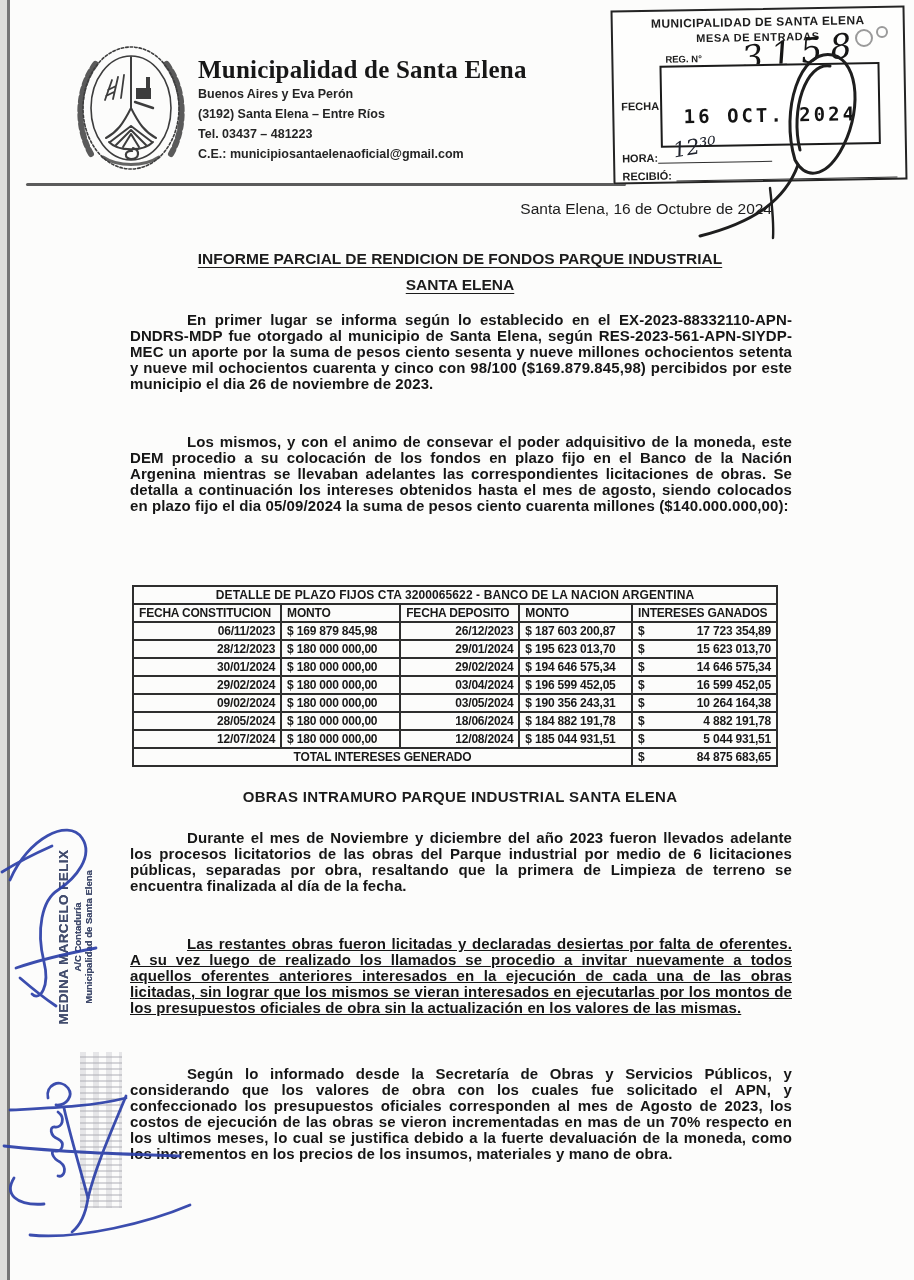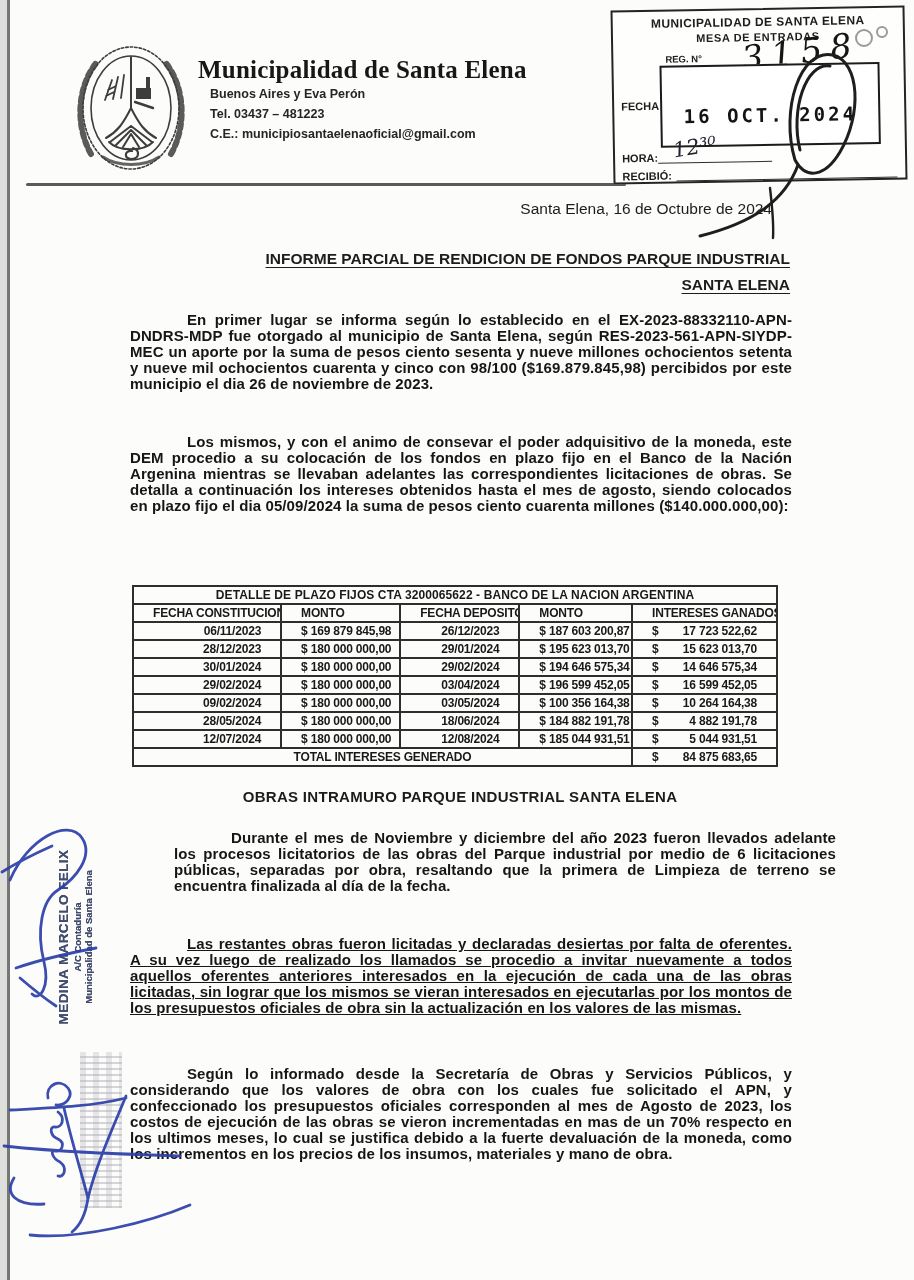--- a/index.html
+++ b/index.html
@@ -8,21 +8,21 @@
     position:relative; width:914px; height:1280px; background:#fcfcfb;
     color:#1c1c1c; overflow:hidden;
   }
   .scan-strip { position:absolute; left:0; top:0; width:7px; height:1280px; background:#dededb; }
   .scan-line  { position:absolute; left:7px; top:0; width:3px; height:1280px; background:#4a4a4a; opacity:.75; filter:blur(.4px); }
 
   
   .seal { position:absolute; left:72px; top:42px; width:118px; height:136px; }
   .org-block { position:absolute; left:198px; top:56px; width:400px; }
   .org-name { font-family:"Liberation Serif", serif; font-weight:bold; font-size:25px; color:#171717; letter-spacing:.2px; }
-  .org-line { font-size:12.5px; font-weight:bold; color:#252525; line-height:19px; margin-top:1px;margin-left:12px; }
+  .org-line { font-size:12.5px; font-weight:bold; color:#252525; line-height:19px; margin-top:1px; }
   .org-block .org-line:first-of-type { margin-top:7px; }
   .header-rule { position:absolute; left:26px; top:183px; width:600px; height:3px; background:#3e3e3e; opacity:.85; border-radius:2px; }
 
   
   .entry-stamp {
     position:absolute; left:612px; top:8px; width:294px; height:174px;
     border:2.5px solid #242424; transform:rotate(-1deg); background:rgba(255,255,255,.6);
     font-weight:bold; color:#1d1d1d;
   }
   .es-org   { position:absolute; left:0; top:5px;  width:100%; text-align:center; font-size:12px; letter-spacing:.4px; }
@@ -44,34 +44,34 @@
   .es-hora .fill { flex:1; border-bottom:1.5px solid #2e2e2e; height:12px; }
   .es-hora-value {
     position:absolute; left:58px; top:124px; font-family:"DejaVu Serif", serif; font-style:italic;
     font-size:21px; font-weight:normal; transform:rotate(-8deg); color:#20242e;
   }
   .es-recibio { position:absolute; left:7px; top:158px; font-size:11px; display:flex; width:275px; align-items:flex-end; }
   .es-recibio .fill { flex:1; border-bottom:1.5px solid #2e2e2e; height:12px; margin-left:4px; }
 
   
   .date-line { position:absolute; left:400px; top:200px; width:372px; text-align:right; font-size:15.5px; font-weight:normal; }
-  .doc-title { position:absolute; left:130px; top:246px; width:660px; text-align:right; font-size:15.5px; font-weight:bold; line-height:26px; }
+  .doc-title { position:absolute; left:130px; top:246px; width:660px; text-align:center; font-size:15.5px; font-weight:bold; line-height:26px; }
   .doc-title span { text-decoration:underline; text-underline-offset:3px; }
   .para {
     position:absolute; left:130px; width:662px; font-size:15px; font-weight:bold;
     line-height:16px; text-align:justify; text-indent:57px; color:#161616; letter-spacing:.1px;
   }
   .p1 { top:312px; } .p2 { top:434px; }
   .section-heading { position:absolute; left:130px; top:788px; width:660px; text-align:center; font-size:15px; font-weight:bold; letter-spacing:.3px; }
-  .p3 { top:830px;margin-left:44px; } .p4 { top:936px;text-decoration:underline; } .p5 { top:1066px; }
+  .p3 { top:830px; } .p4 { top:936px;text-decoration:underline; } .p5 { top:1066px; }
 
   
   .tbl-wrap { position:absolute; left:132px; top:585px; width:646px; }
   table { border-collapse:collapse; width:100%; table-layout:fixed; }
-  td, th { border:2px solid #2e2e2e; font-size:12px; font-weight:bold; padding:1px 19px; color:#191919; letter-spacing:-.2px; white-space:nowrap; overflow:hidden; }
+  td, th { border:2px solid #2e2e2e; font-size:12px; font-weight:bold; padding:1px 5px; color:#191919; letter-spacing:-.2px; white-space:nowrap; overflow:hidden; }
   th { text-align:left; }
   .tbl-title td { text-align:center; font-size:12px; letter-spacing:.1px; }
   .c-date { text-align:right; }
   .split { display:flex; justify-content:space-between; }
   .total-label { text-align:center; }
 
   
   .margin-stamp1 {
     position:absolute; left:-16px; top:905px; width:208px; height:64px;
     transform:rotate(-90deg); text-align:center; color:#333e62; opacity:.92;
@@ -109,20 +109,21 @@
       <path d="M 63 60 L 81 66" stroke-width="2.4"></path>
       <path d="M 38 100 L 59 84 M 44 103 L 59 88 M 51 105 L 59 92 M 67 105 L 59 92 M 74 103 L 59 88 M 80 100 L 59 84" stroke-width="2"></path>
       <path d="M 37 100 A 25 14 0 0 0 81 100" stroke-width="2"></path>
       <path d="M 61 106 c 7 2 7 11 -2 11 c -7 0 -7 -9 1 -8" stroke-width="2.2"></path>
     </g>
   </svg>
 
   <div class="org-block">
     <div class="org-name">Municipalidad de Santa Elena</div>
     <div class="org-line">Buenos Aires y Eva Perón</div>
+    <div class="org-line">(3192) Santa Elena – Entre Ríos</div>
     <div class="org-line">Tel. 03437 – 481223</div>
     <div class="org-line">C.E.: municipiosantaelenaoficial@gmail.com</div>
   </div>
   <div class="header-rule"></div>
 
   <div class="entry-stamp">
     <div class="es-org">MUNICIPALIDAD DE SANTA ELENA</div>
     <div class="es-office">MESA DE ENTRADAS</div>
     <div class="es-reg-label">REG. N°</div>
     <div class="es-reg-value">3158</div>
@@ -184,21 +185,21 @@
         <th>INTERESES GANADOS</th>
       </tr>
       <tr>
         <td class="c-date">06/11/2023</td>
         <td>$ 169 879 845,98</td>
         <td class="c-date">26/12/2023</td>
         <td>$ 187 603 200,87</td>
         <td>
               <div class="split">
                 <span>$</span>
-                <span>17 723 522,62</span>
+                <span>17 723 354,89</span>
               </div>
             </td>
       </tr>
       <tr>
         <td class="c-date">28/12/2023</td>
         <td>$ 180 000 000,00</td>
         <td class="c-date">29/01/2024</td>
         <td>$ 195 623 013,70</td>
         <td>
               <div class="split">
@@ -228,21 +229,21 @@
               <div class="split">
                 <span>$</span>
                 <span>16 599 452,05</span>
               </div>
             </td>
       </tr>
       <tr>
         <td class="c-date">09/02/2024</td>
         <td>$ 180 000 000,00</td>
         <td class="c-date">03/05/2024</td>
-        <td>$ 100 356 164,38</td>
+        <td>$ 190 356 243,31</td>
         <td>
               <div class="split">
                 <span>$</span>
                 <span>10 264 164,38</span>
               </div>
             </td>
       </tr>
       <tr>
         <td class="c-date">28/05/2024</td>
         <td>$ 180 000 000,00</td>

